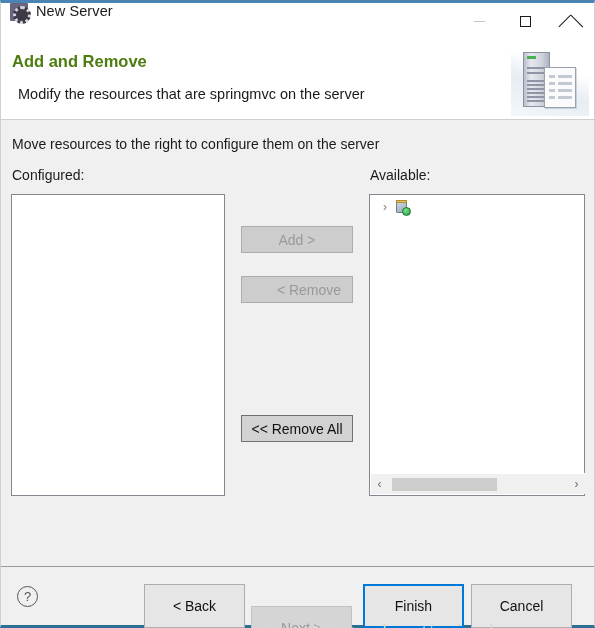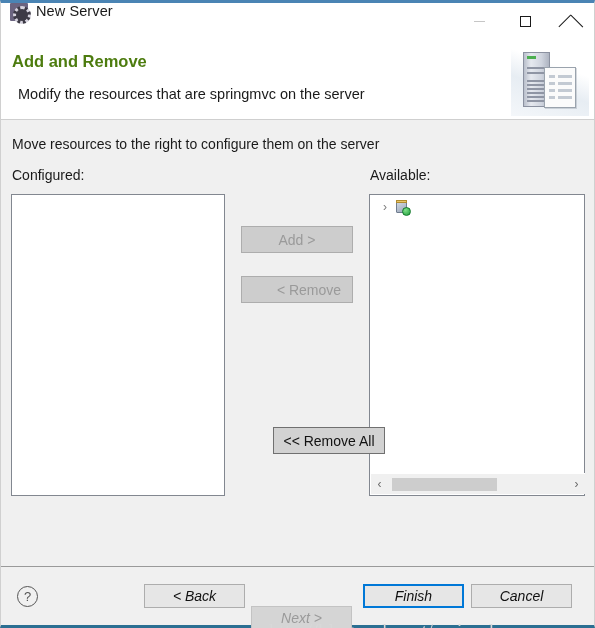--- a/index.html
+++ b/index.html
@@ -214,44 +214,44 @@
     border: 1px solid #adadad;
     background: #cdcdcd;
     color: #9a9a9a;
     display: flex; align-items: center; justify-content: center;
     font-family: "Liberation Sans", sans-serif;
   }
   .midbtn.enabled { color: #111111; border-color: #707070; background: #d2d2d2; }
   #btn-add       { top: 106px; }
   #btn-remove    { top: 156px; padding-left: 24px; }
   #btn-add-all   { top: 245px; }
-  #btn-remove-all{ top: 307px; margin-left: 32px; }
+  #btn-remove-all{ top: 295px; }
 
   
   .footer {
     position: absolute; top: 563px; left: 0;
     width: 593px; height: 59px;
     background: #f0f0f0;
     border-top: 1px solid #9a9a9a;
   }
   .help-btn {
     position: absolute; left: 16px; top: 19px;
     width: 21px; height: 21px;
     border: 1.4px solid #555555; border-radius: 50%;
     display: flex; align-items: center; justify-content: center;
     font-size: 13px; color: #555555;
   }
   .navbtn {
     position: absolute; top: 17px;
-    width: 101px; height: 24px;
+    width: 101px; height: 44px;
     font-size: 14px;
     border: 1px solid #adadad;
     background: #e6e6e6;
     color: #111111;
-    display: flex; align-items: center; justify-content: center; font-style: italic;
+    display: flex; align-items: center; justify-content: center;
   }
   .navbtn.disabled { background: #d5d5d5; border-color: #c3c3c3; color: #9a9a9a; margin-top: 22px; }
   .navbtn.focused {
     border: 2px solid #0078d7;
     background: #e6e6e6;
   }
   #btn-back   { left: 143px; }
   #btn-next   { left: 250px; }
   #btn-finish { left: 362px; }
   #btn-cancel { left: 470px; }

